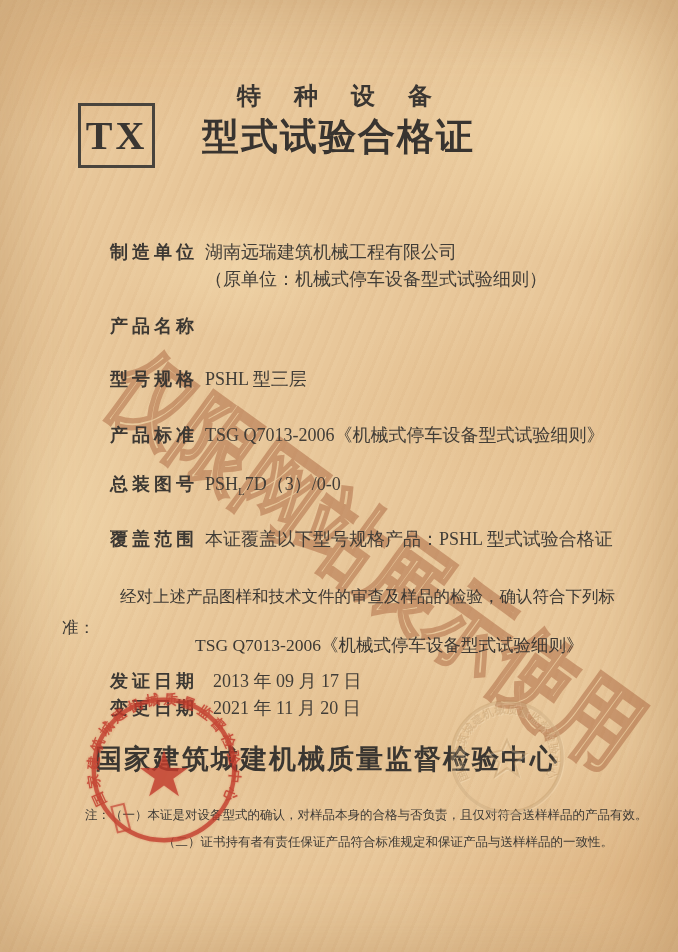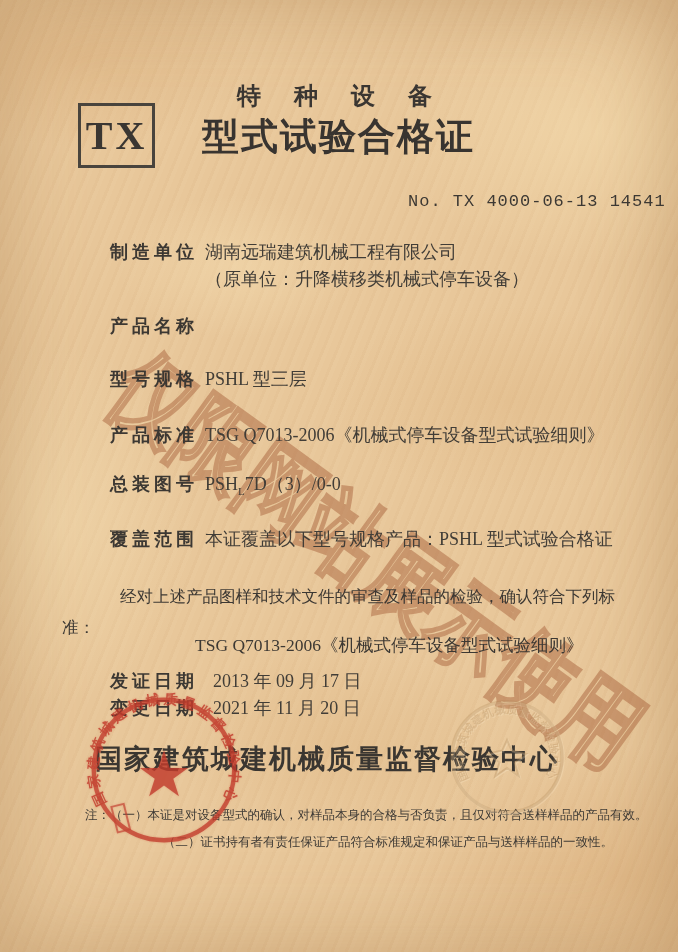--- a/index.html
+++ b/index.html
@@ -67,25 +67,24 @@
 
   <svg class="abs watermark-svg" viewBox="0 0 678 952">
     <text x="103" y="402" transform="rotate(36 103 402)" textLength="628" lengthAdjust="spacingAndGlyphs">仅限网站展示使用</text>
   </svg>
 
   <div class="abs title-small">特种设备</div>
   <div class="abs tx-box">
     <span>TX</span>
   </div>
   <div class="abs title-main">型式试验合格证</div>
-  <div class="abs cert-no">No. TX 4000-06-13 14541</div>
 
   <div class="abs row-label" style="top:240px">制造单位</div>
   <div class="abs row-value" style="top:240px">湖南远瑞建筑机械工程有限公司</div>
-  <div class="abs row-value" style="top:267px">（原单位：升降横移类机械式停车设备）</div>
+  <div class="abs row-value" style="top:267px">（原单位：机械式停车设备型式试验细则）</div>
 
   <div class="abs row-label" style="top:314px">产品名称</div>
 
   <div class="abs row-label" style="top:367px">型号规格</div>
   <div class="abs row-value" style="top:367px">PSHL 型三层</div>
 
   <div class="abs row-label" style="top:423px">产品标准</div>
   <div class="abs row-value" style="top:423px">TSG Q7013-2006《机械式停车设备型式试验细则》</div>
 
   <div class="abs row-label" style="top:472px">总装图号</div>

